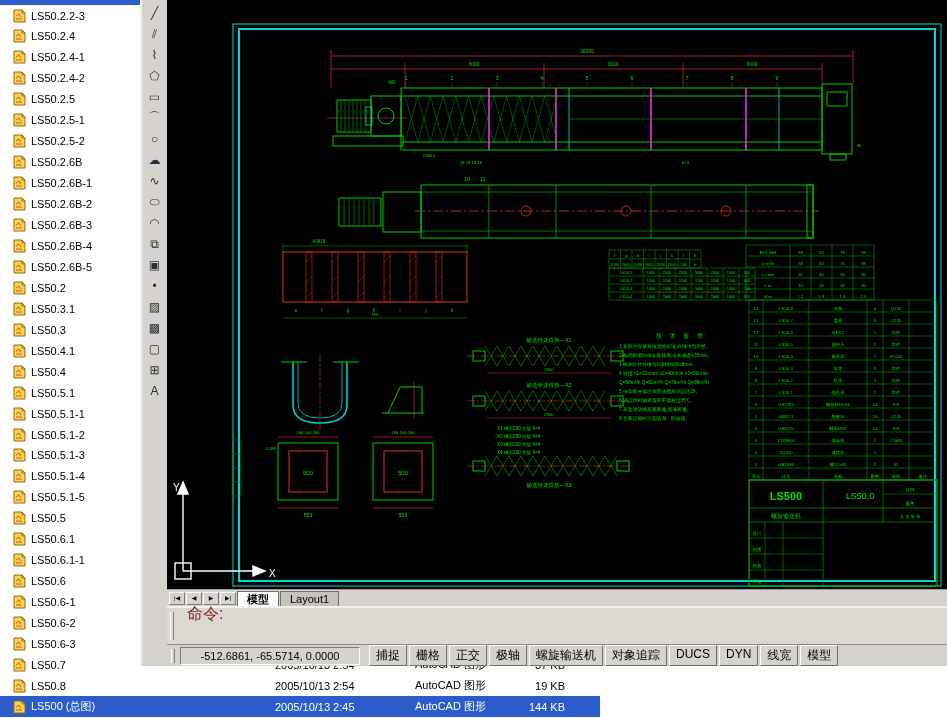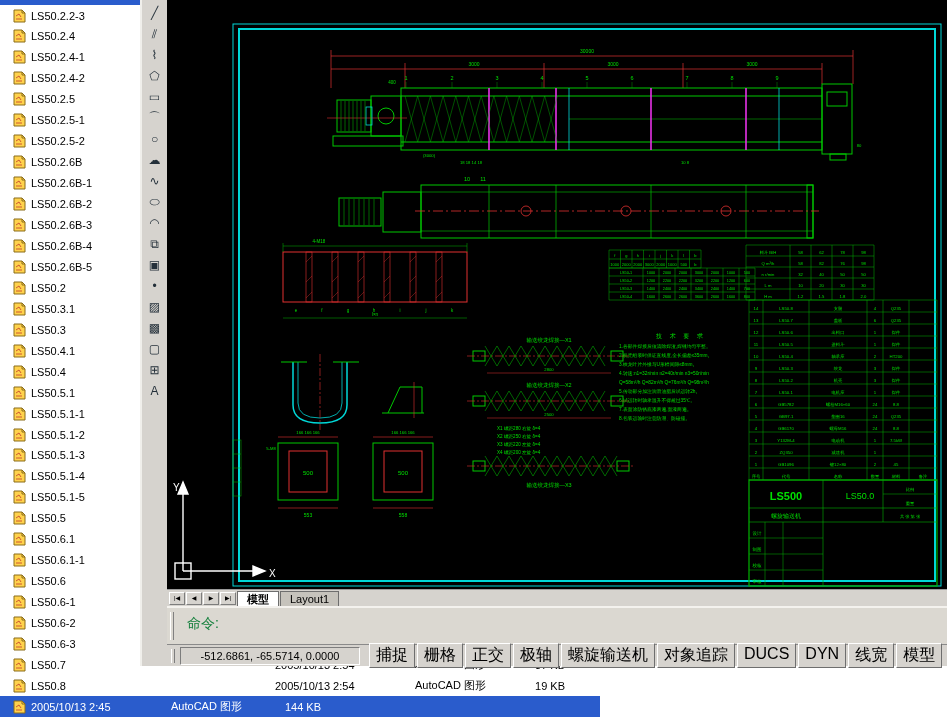--- a/index.html
+++ b/index.html
@@ -33,29 +33,29 @@
   .tabnav{width:16px;height:13px;font-size:6px;line-height:11px;text-align:center;color:#000;
           background:#d6d3ce;border:1px solid;border-color:#fff #7d7d7d #7d7d7d #fff;margin-bottom:1px}
   .tab{height:15px;padding:0 9px;font-size:11px;display:flex;align-items:center;background:#c6c3bc;
        border:1px solid #6e6e6e;border-bottom:none}
   .tab.active{background:#fff;font-weight:700}
 
   #command{position:absolute;left:25px;top:606px;width:782px;height:39px;background:#dbd8d1;
            border-top:2px solid #f4f2ee;border-bottom:1px solid #8a8a8a}
   #cmd-grip{position:absolute;left:3px;top:4px;bottom:4px;width:4px;
             border-left:1px solid #fff;border-right:1px solid #808080}
-  #cmd-text{position:absolute;left:20px;bottom:11px;font-size:14px;color:#15803d}
+  #cmd-text{position:absolute;left:20px;bottom:19px;font-size:16px;color:#7f1d1d}
 
   #statusbar{position:absolute;left:25px;top:645px;width:782px;height:21px;background:#d6d3ce;
              display:flex;align-items:center;gap:3px;padding-left:4px}
   #sb-grip{width:4px;height:14px;border-left:1px solid #fff;border-right:1px solid #7d7d7d;margin-right:2px}
   #sb-coords{width:180px;text-align:center;font-size:11px;padding:2px 0;background:#d6d3ce;
              border:1px solid;border-color:#7d7d7d #fff #fff #7d7d7d}
   #sb-buttons{display:flex;gap:2px;margin-left:6px}
-  .sb-btn{font-size:16px;padding:1px 6px;color:#000;background:#d6d3ce;
+  .sb-btn{font-size:12px;padding:1px 6px;color:#000;background:#d6d3ce;
           border:1px solid;border-color:#fff #6e6e6e #6e6e6e #fff}
 </style>
 </head>
 <body>
 
 <div id="explorer">
   <div id="sel-sliver"></div>
 <div class="file-row" style="top: 5px;">
       <span class="fi-icon"><svg width="13" height="14" viewBox="0 0 13 14">
           <path d="M1 1h8l3 3v9H1z" fill="#ffd24d" stroke="#8a6d1a"></path>
@@ -325,20 +325,21 @@
       <span class="fi-date">2005/10/13 2:54</span>
       <span class="fi-type">AutoCAD 图形</span>
       <span class="fi-size">19 KB</span>
     </div>
     <div class="file-row selected" style="top: 696.35px;">
       <span class="fi-icon"><svg width="13" height="14" viewBox="0 0 13 14">
           <path d="M1 1h8l3 3v9H1z" fill="#ffd24d" stroke="#8a6d1a"></path>
           <path d="M9 1v3h3" fill="none" stroke="#8a6d1a"></path>
           <path d="M3 7l3-2 2 3M3 10h6" stroke="#c0392b" stroke-width="0.8" fill="none"></path>
         </svg></span>
+      <span class="fi-name">LS500 (总图)</span>
       <span class="fi-date">2005/10/13 2:45</span>
       <span class="fi-type">AutoCAD 图形</span>
       <span class="fi-size">144 KB</span>
     </div>
   </div>
 
 <div id="acad">
 
   <div id="toolbar">
       <div class="tool-btn">╱</div>

